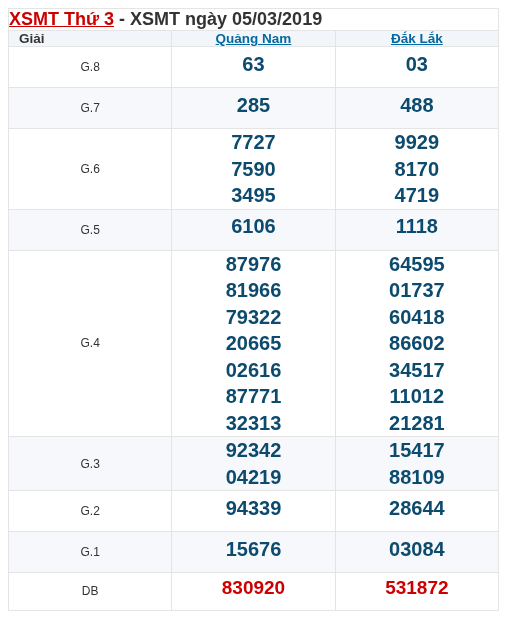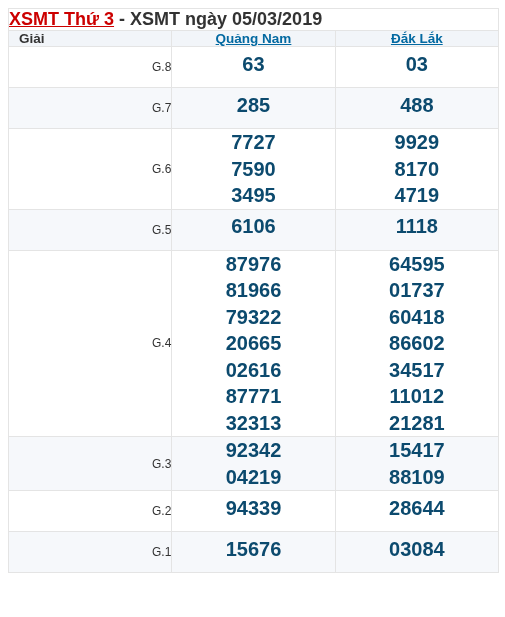--- a/index.html
+++ b/index.html
@@ -64,21 +64,21 @@
     color: #0369a1;
     text-decoration: underline;
     font-weight: bold;
     font-size: 13.5px;
   }
   .col-giai {
     width: 72px;
     font-size: 12px;
     color: #333;
     padding-left: 10px;
-    text-align: right;
+    text-align: center;
   }
   .zebra-a { background: #ffffff; }
   .zebra-b { background: #f6f8fb; }
   .nums {
     text-align: center;
     font-size: 20px;
     font-weight: bold;
     color: #0c4a6e;
     line-height: 26.5px;
     padding: 4px 0;
@@ -202,15 +202,24 @@
       <tr class="zebra-b row-g1">
         <td class="col-giai">G.1</td>
         <td class="nums single">
             <div>15676</div>
           </td>
         <td class="nums single">
             <div>03084</div>
           </td>
       </tr>
 
+      <tr class="zebra-a db">
+        <td class="col-giai">DB</td>
+        <td class="nums single">
+            <div>830920</div>
+          </td>
+        <td class="nums single">
+            <div>531872</div>
+          </td>
+      </tr>
     </tbody>
   </table>
 </div>
 
 </body></html>

